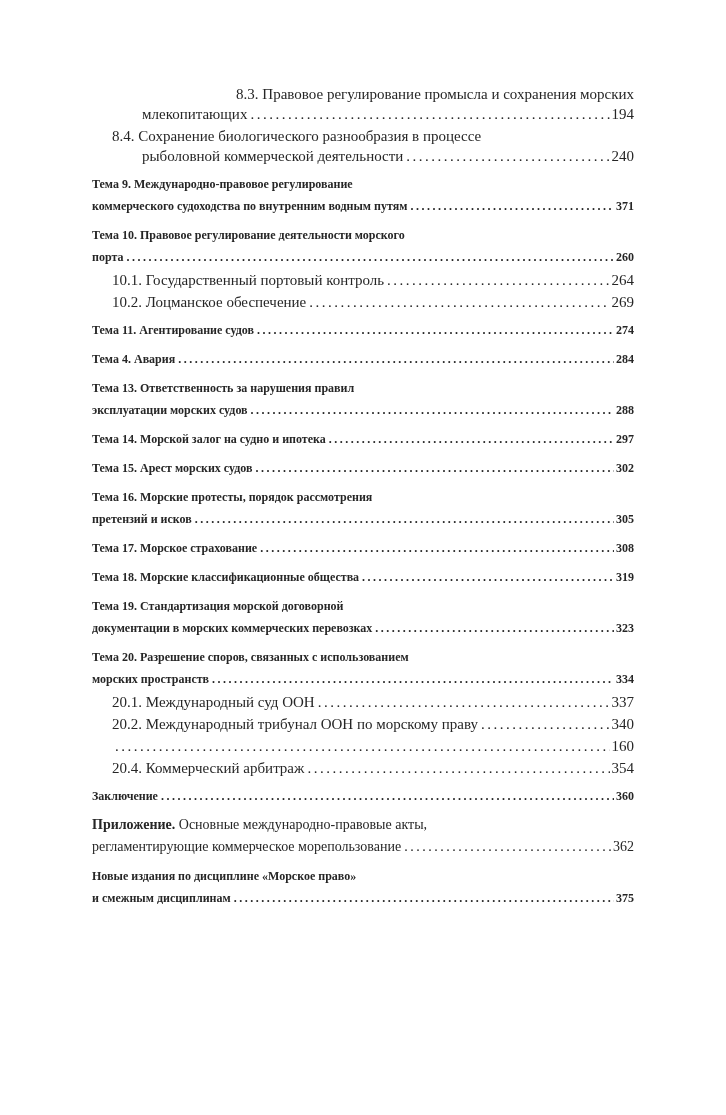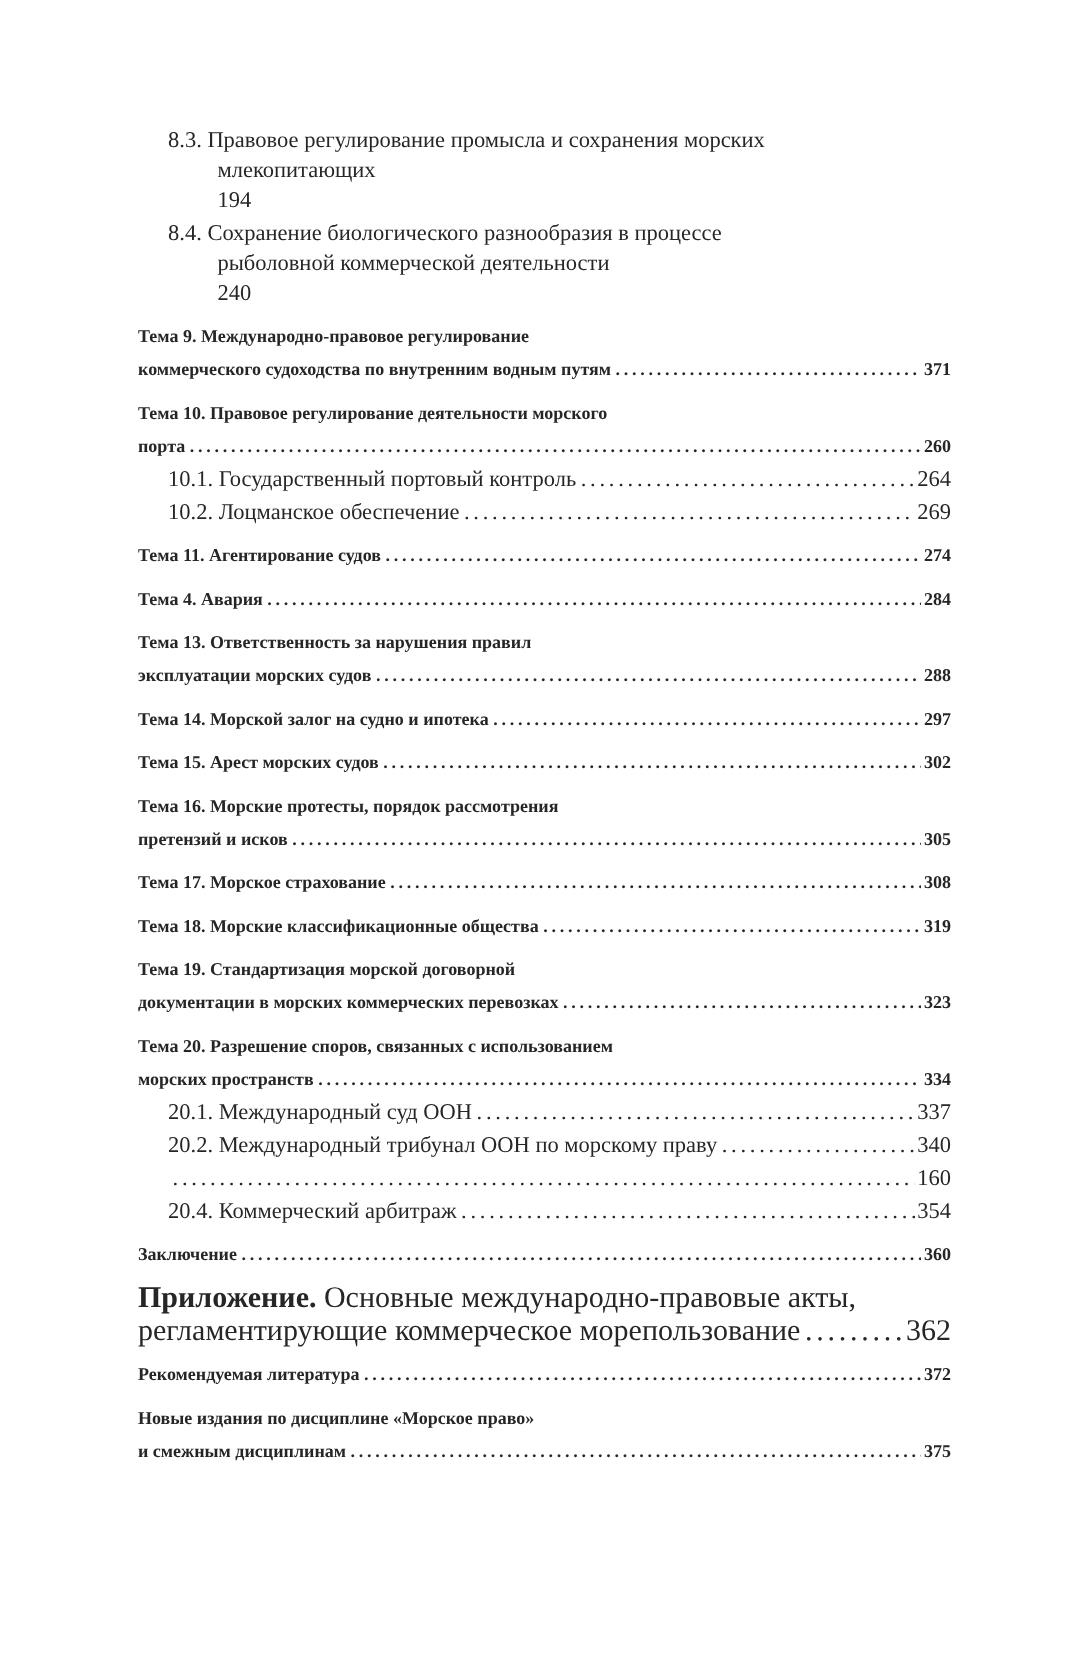--- a/index.html
+++ b/index.html
@@ -8,25 +8,25 @@
     width: 726px;
     height: 1115px;
     overflow: hidden;
     font-family: "Liberation Serif", "DejaVu Serif", serif;
     color: #262626;
     padding: 84px 92px 0 92px;
   }
   .toc { width: 100%; }
 
   .entry.main  { font-weight: bold; font-size: 12px; line-height: 22px; margin-top: 7px; }
-  .entry.mixed { font-weight: normal; font-size: 20px; line-height: 22px; margin-top: 7px; }
+  .entry.mixed { font-weight: normal; font-size: 14px; line-height: 22px; margin-top: 7px; }
   .entry.mixed .lead { font-weight: bold; }
   .entry.sub   { font-size: 15px; line-height: 20px; margin-top: 2px; margin-left: 20px; }
-  .entry.sub .hang { padding-left: 30px; flex-direction: column; }
-  .entry:first-child { margin-top: 0; }
+  .entry.sub .hang { padding-left: 30px; }
+  .entry:first-child { margin-top: 0; text-align: right; }
 
   .line { white-space: nowrap; }
 
   .row { display: flex; align-items: baseline; }
   .row .txt { white-space: nowrap; flex: 0 1 auto; }
   .row .dots {
     flex: 1 1 0;
     min-width: 14px;
     overflow: hidden;
     white-space: nowrap;
@@ -221,27 +221,20 @@
 
   <div class="entry mixed">
     <div class="line"><span class="lead">Приложение.</span> <span>Основные международно-правовые акты,</span></div>
     <div class="row">
       <span class="txt">регламентирующие коммерческое морепользование</span>
       <span class="dots"></span>
       <span class="pg">362</span>
     </div>
   </div>
 
-  <div class="entry main">
-    <div class="row">
-      <span class="txt">Рекомендуемая литература</span>
-      <span class="dots"></span>
-      <span class="pg">372</span>
-    </div>
-  </div>
 
   <div class="entry main">
     <div class="line">Новые издания по дисциплине «Морское право»</div>
     <div class="row">
       <span class="txt">и смежным дисциплинам</span>
       <span class="dots"></span>
       <span class="pg">375</span>
     </div>
   </div>
 

